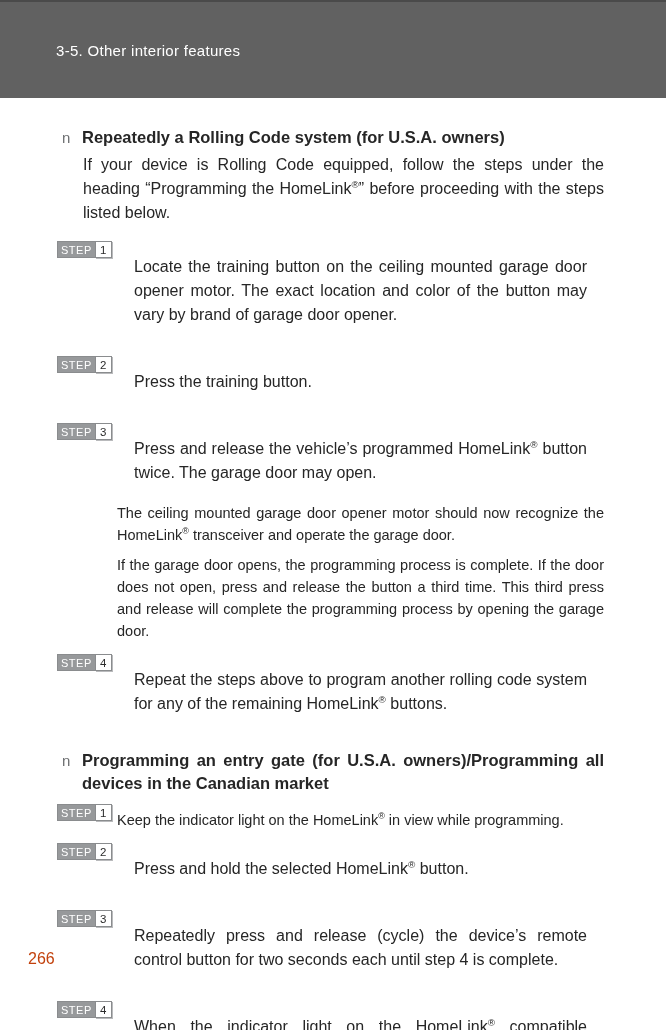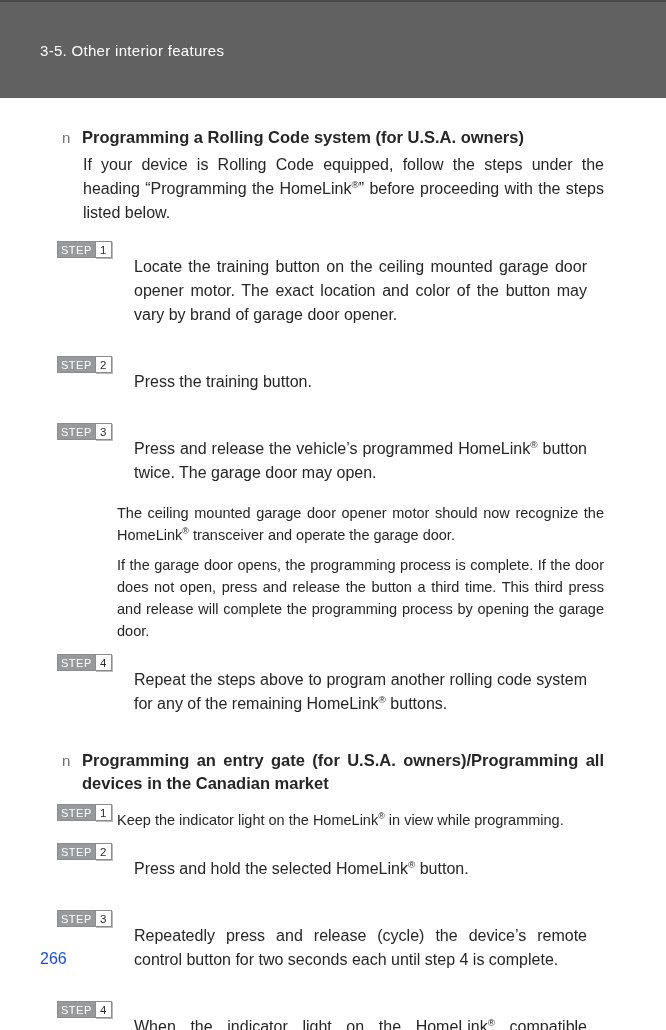--- a/index.html
+++ b/index.html
@@ -19,21 +19,21 @@
     background:#616161;
     border-top:2px solid #4a4a4a;
     box-sizing:border-box;
     display:flex;align-items:center;
   }
   .header-bar .title{
     color:#ffffff;
     font-size:15px;
     font-weight:400;
     letter-spacing:0.3px;
-    padding-left:40px;
+    padding-left:56px;
   }
   
   .content{
     position:absolute;left:0;top:98px;right:0;
     padding:28px 62px 0 57px;
     box-sizing:border-box;
   }
   .section-head{
     display:grid;grid-template-columns:25px 1fr;
     font-size:16.5px;font-weight:700;line-height:23px;
@@ -78,39 +78,39 @@
     text-align:justify;
   }
   .note{
     margin:8px 0 0 0;
     font-size:14.5px;line-height:22px;
     text-align:justify;
   }
   .section-gap{margin-top:16px;}
   sup.reg{font-size:62%;vertical-align:super;line-height:0;}
   .page-number{
-    position:absolute;left:40px;top:950px;
-    font-size:16px;color:#1d4ed8;text-align:right;
+    position:absolute;left:28px;top:950px;
+    font-size:16px;color:#c2410c;text-align:right;
   }
   p{margin:0;}
 </style>
 </head>
 <body>
 
 <div class="page">
 
   <div class="header-bar">
     <div class="title">3-5. Other interior features</div>
   </div>
 
   <div class="content">
 
     <div class="section-head">
       <span class="bullet">n</span>
-      <span class="rich">Programming a Rolling Code system (for U.S.A. owners)</span>
+      <span class="rich">Repeatedly a Rolling Code system (for U.S.A. owners)</span>
     </div>
     <p class="intro rich">If your device is Rolling Code equipped, follow the steps under the heading “Programming the HomeLink<sup class="reg">®</sup>” before proceeding with the steps listed below.</p>
 
     <div class="step">
       <span class="step-badge">
         <span class="badge-word">STEP</span>
         <span class="badge-num">1</span>
       </span>
       <div class="step-body">
         <p class="step-text rich">Locate the training button on the ceiling mounted garage door opener motor. The exact location and color of the button may vary by brand of garage door opener.</p>

